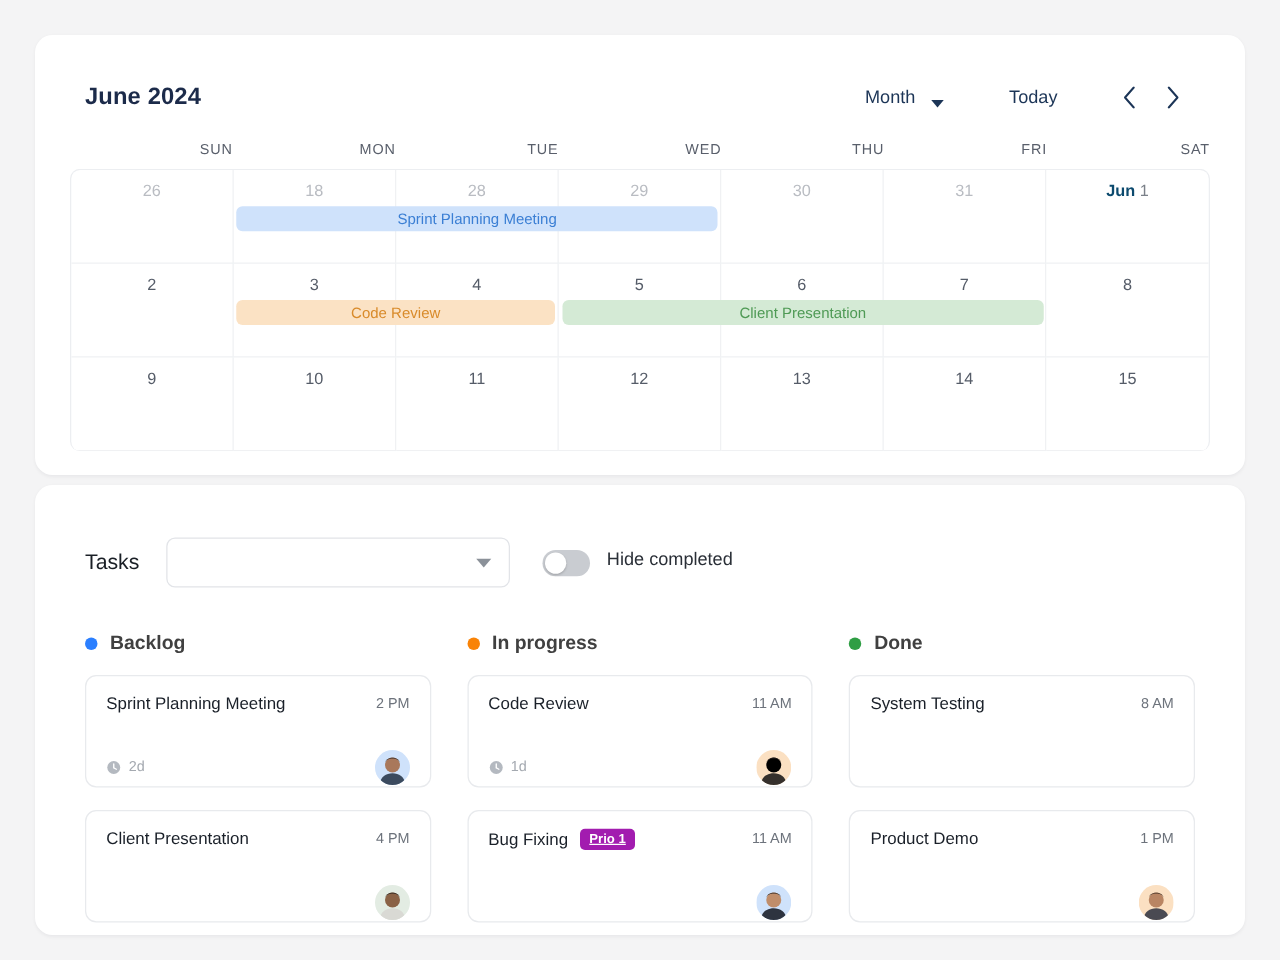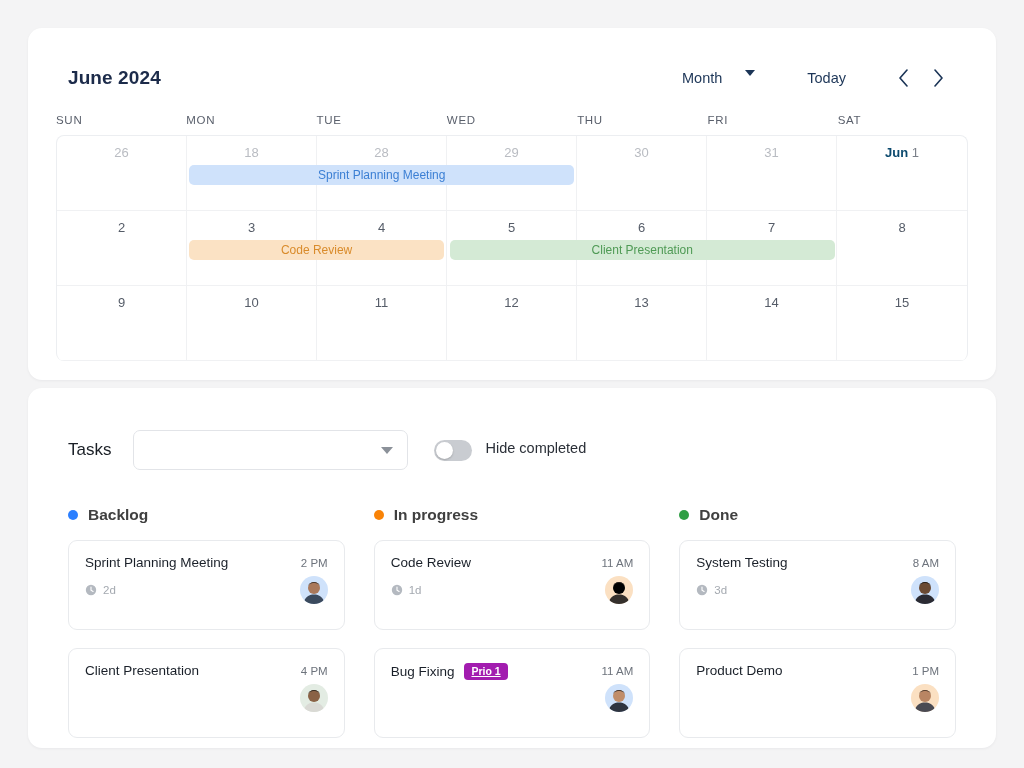--- a/index.html
+++ b/index.html
@@ -23,35 +23,35 @@
   .cal-header {
     display: flex; align-items: center; justify-content: space-between;
     padding: 36px 40px 0 40px;
   }
   .cal-title { font-size: 19px; color: #1c2b4a; letter-spacing: .1px; }
   .cal-controls { display: flex; align-items: center; gap: 0; }
   .ctrl {
     color: #1c3557; font-size: 14.5px;
     background: none; border: none; cursor: pointer;
     font-family: "Liberation Sans", sans-serif;
-    display: flex; align-items: flex-start; gap: 23px;
+    display: flex; align-items: flex-end; gap: 13px;
   }
   .ctrl-month { padding: 6px 10px; margin-right: 32px; }
   .ctrl-today { padding: 6px 10px; margin-right: 30px; }
   .caret { width: 0; height: 0; border-left: 5px solid transparent;
            border-right: 5px solid transparent; border-top: 6px solid #1c3557; }
   .navbtn { padding: 4px 12px; }
   .navbtn svg { display: block; }
 
   .weekdays {
     display: grid; grid-template-columns: repeat(7, 1fr);
     margin: 22px 28px 0 28px;
   }
   .weekday {
-    text-align: left; font-size: 11.5px; color: #595f6b;
+    text-align: right; font-size: 11.5px; color: #595f6b;
     letter-spacing: .7px; padding-bottom: 9px;
   }
 
   .grid-wrap { margin: 0 28px; position: relative; }
   .cal-grid {
     display: grid; grid-template-columns: repeat(7, 1fr);
     border: 1px solid #eceef1; border-radius: 8px; overflow: hidden;
     border-bottom: none;
   }
   .cell {
@@ -110,21 +110,21 @@
   }
   .card-top { display: flex; align-items: center; justify-content: space-between; }
   .card-left { display: flex; align-items: center; gap: 10px; min-width: 0; }
   .card-title { font-size: 13.5px; color: #1a2029; white-space: nowrap; }
   .badge {
     background: #a21caf; color: #fff; font-size: 10.5px; font-weight: bold;
     border-radius: 4px; padding: 3px 7px; line-height: 1; text-decoration: underline;
   }
   .card-time { font-size: 11.5px; color: #6d737c; white-space: nowrap; }
   .card-bottom {
-    position: absolute; left: 16px; right: 16px; bottom: 25px;
+    position: absolute; left: 16px; right: 16px; bottom: 1px;
     display: flex; align-items: center; justify-content: space-between;
   }
   .dur { display: flex; align-items: center; gap: 6px; font-size: 11.5px; color: #a4a9b0; }
   .clock-icon { width: 12px; height: 12px; display: block; }
   .avatar {
     width: 28px; height: 28px; border-radius: 50%; overflow: hidden;
     position: relative; flex: none;
   }
   .avatar .face { position: absolute; inset: 0; }
 </style>
@@ -367,37 +367,20 @@
             <span class="dot" style="background:#2f9e44"></span>
             <span class="col-title">Done</span>
           </div>
           <div class="card">
             <div class="card-top">
               <div class="card-left">
                 <span class="card-title">System Testing</span>
               </div>
               <span class="card-time">8 AM</span>
             </div>
-            <div class="card-bottom">
-              <span class="dur">
-                <svg class="clock-icon" viewBox="0 0 12 12">
-                  <circle cx="6" cy="6" r="5.2" fill="#b4b9c0"></circle>
-                  <path d="M6 3.1 V6.2 L8.1 7.4" stroke="#fff" stroke-width="1.1" fill="none" stroke-linecap="round"></path>
-                </svg>
-                <span>3d</span>
-              </span>
-              <span class="avatar">
-                <svg class="face" viewBox="0 0 28 28">
-                  <rect width="28" height="28" fill="#cfe2fb"></rect>
-                  <path d="M4 28 C4 21 9 18.5 14 18.5 C19 18.5 24 21 24 28 Z" fill="#2b2b33"></path>
-                  <circle cx="14" cy="12" r="6" fill="#6b4a33"></circle>
-                  <path d="M8 11 C8 5.5 20 5.5 20 11 C20 8 17.5 6.2 14 6.2 C10.5 6.2 8 8 8 11 Z" fill="#15110e"></path>
-                </svg>
-              </span>
-            </div>
           </div>
           <div class="card">
             <div class="card-top">
               <div class="card-left">
                 <span class="card-title">Product Demo</span>
               </div>
               <span class="card-time">1 PM</span>
             </div>
             <div class="card-bottom">
               <span class="dur"></span>

